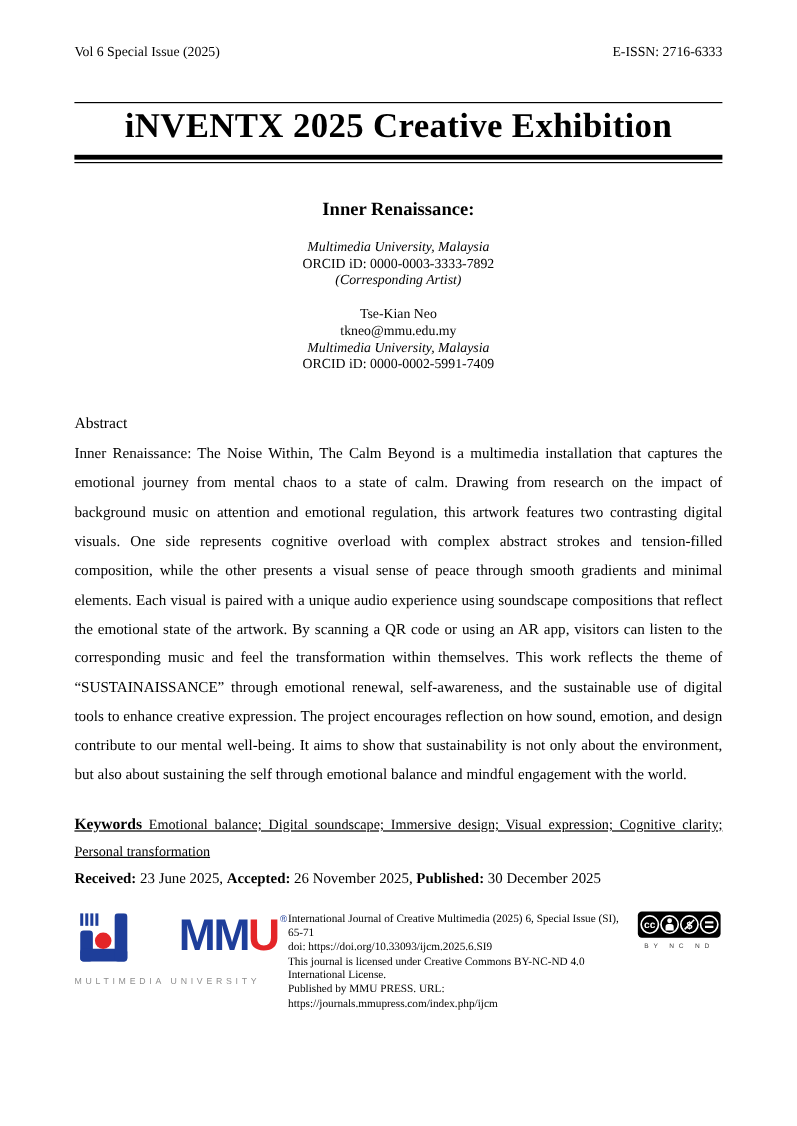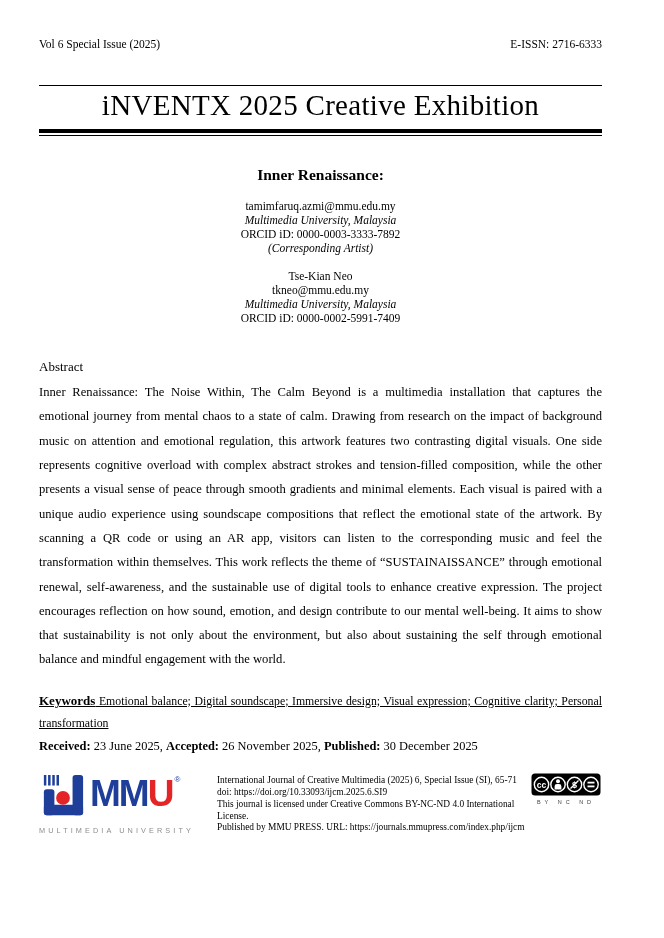--- a/index.html
+++ b/index.html
@@ -1,39 +1,39 @@
 <!DOCTYPE html>
 <html><head>
 <meta charset="utf-8">
 <style>
   html,body{margin:0;padding:0;background:#fff;}
   body{width:664px;height:938px;overflow:hidden;font-family:"Liberation Serif",serif;color:#000;}
-  .page{width:664px;height:938px;box-sizing:border-box;padding:38px 62px 0 39px;position:relative;}
+  .page{width:664px;height:938px;box-sizing:border-box;padding:38px 62px 0 62px;position:relative;}
   .top-row{display:flex;justify-content:space-between;font-size:11.5px;}
   .rule-thin{border-top:1.6px solid #000;margin-top:35px;}
-  .m-title{text-align:center;font-size:29px;font-weight:normal;margin-top:3px;letter-spacing:.3px;}
+  .m-title{text-align:center;font-size:29px;font-weight:bold;margin-top:3px;letter-spacing:.3px;}
   .m-subtitle{text-align:center;font-size:16.5px;margin-top:2px;}
   .m-subtitle .b{font-weight:bold;}
   .m-subtitle .bi{font-weight:bold;font-style:italic;}
   .rule-double{margin-top:7px;}
   .rule-double .thick{height:4px;background:#000;}
   .rule-double .thin{height:1.2px;background:#000;margin-top:2px;}
   .a-title{text-align:center;font-weight:bold;font-size:15.5px;line-height:22px;margin-top:28px;}
   .authors{text-align:center;font-size:11.5px;line-height:14px;margin-top:13px;}
   .author + .author{margin-top:14px;}
   .it{font-style:italic;}
   .abstract-h{font-size:13px;font-weight:normal;margin:34px 0 0 0;}
   .abstract-body{font-size:12.6px;line-height:24.3px;text-align:justify;margin:5px 0 0 0;}
   .keywords{font-size:11.8px;line-height:22.5px;text-align:justify;margin:18px 0 0 0;text-decoration:underline;}
   .keywords .kw-label{font-weight:bold;font-size:13px;}
   .dates{font-size:12.4px;line-height:22.5px;margin:0;}
   .dates .b{font-weight:bold;}
   .footer{display:flex;align-items:flex-start;margin-top:16px;}
   .logo{width:178px;flex:0 0 auto;padding-top:2px;}
-  .logo-top{display:flex;align-items:flex-start;}
+  .logo-top{display:flex;align-items:flex-start;gap:36px;}
   .logo-word{display:flex;align-items:flex-start;margin-left:3px;}
   .logo-mm{font-family:"Liberation Sans",sans-serif;font-weight:bold;font-size:37px;line-height:37px;letter-spacing:-2px;color:#1e3e9a;}
   .logo-u{font-family:"Liberation Sans",sans-serif;font-weight:bold;font-size:37px;line-height:37px;letter-spacing:-1px;color:#e42528;}
   .logo-reg{font-family:"Liberation Sans",sans-serif;font-size:8px;color:#1e3e9a;margin-left:1px;}
   .logo-tagline{font-family:"Liberation Sans",sans-serif;font-size:7.3px;letter-spacing:3.1px;color:#8e8e8e;margin-top:3px;white-space:nowrap;}
   .foot-text{font-size:9.4px;line-height:11.8px;flex:1 1 auto;padding-top:2px;}
   .cc{flex:0 0 auto;width:72px;text-align:center;margin-left:4px;}
   .cc-letters{font-family:"Liberation Sans",sans-serif;font-size:5.5px;letter-spacing:4px;color:#444;margin-top:-1px;}
 </style>
 </head>
@@ -55,21 +55,20 @@
     <div class="thick"></div>
     <div class="thin"></div>
   </div>
 
   <div class="a-title">
     <div>Inner Renaissance:</div>
   </div>
 
   <div class="authors">
     <div class="author">
-      <div>tamimfaruq.azmi@mmu.edu.my</div>
       <div class="it">Multimedia University, Malaysia</div>
       <div>ORCID iD: 0000-0003-3333-7892</div>
       <div class="it">(Corresponding Artist)</div>
     </div>
     <div class="author">
       <div>Tse-Kian Neo</div>
       <div>tkneo@mmu.edu.my</div>
       <div class="it">Multimedia University, Malaysia</div>
       <div>ORCID iD: 0000-0002-5991-7409</div>
     </div>

